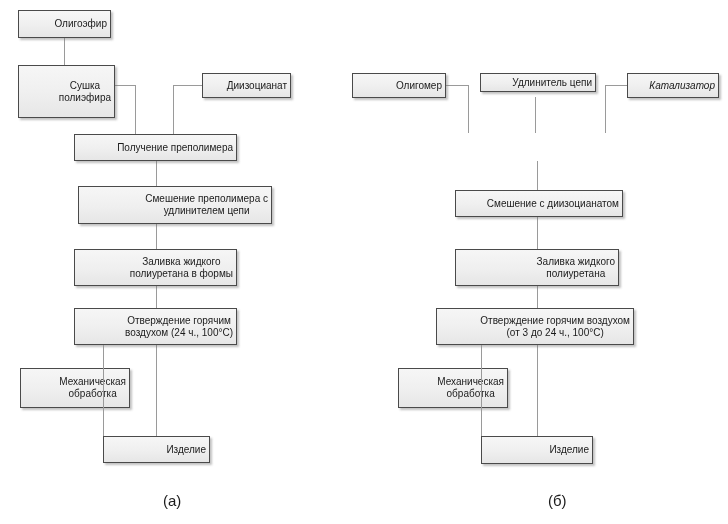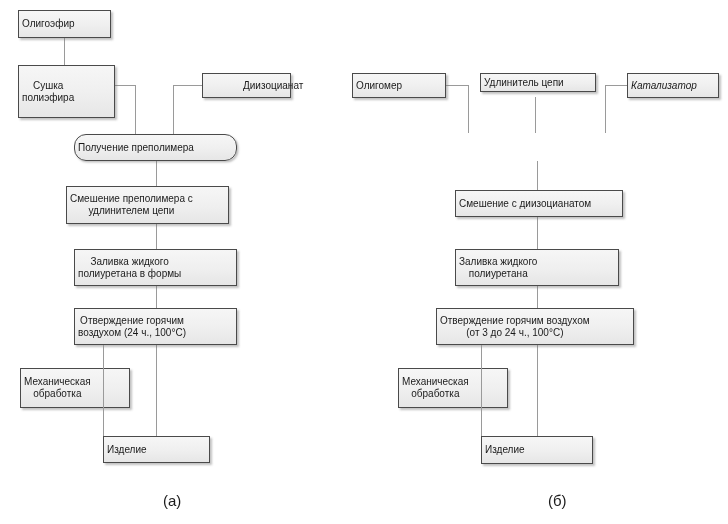--- a/index.html
+++ b/index.html
@@ -4,21 +4,21 @@
 <style>
   html,body{margin:0;padding:0;background:#ffffff;}
   body{width:728px;height:524px;overflow:hidden;
        font-family:"Liberation Sans","DejaVu Sans",sans-serif;}
   #canvas{position:relative;width:728px;height:524px;background:#fff;}
 
   .box{position:absolute;box-sizing:border-box;
        border:1px solid #4a4a4a;
        background:linear-gradient(to bottom,#f6f6f6 0%,#efefef 55%,#e6e6e6 100%);
        box-shadow:1.5px 1.5px 2px rgba(120,120,120,0.45);
-       display:flex;align-items:center;justify-content:flex-start;
+       display:flex;align-items:center;justify-content:flex-end;
        text-align:center;color:#1a1a1a;font-size:10px;line-height:12px;
        z-index:3;padding:1px 3px;}
   .box span{display:block;white-space:pre-line;}
 
   .line{position:absolute;background:#9a9a9a;z-index:1;}
   .vline{width:1px;}
   .hline{height:1px;}
   .line.over{z-index:5;background:#9a9a9a;}
 
   .caption{position:absolute;font-size:15px;color:#1b1b1b;z-index:4;
@@ -50,25 +50,25 @@
 
   <div class="box" style="left:18px;top:65px;width:97px;height:53px;">
     <span>Сушка
 полиэфира</span>
   </div>
 
   <div class="box" style="left:202px;top:73px;width:89px;height:25px;padding-left:40px;">
     <span>Диизоцианат</span>
   </div>
 
-  <div class="box" style="left:74px;top:134px;width:163px;height:27px;border-radius:12px;">
+  <div class="box" style="left:74px;top:134px;width:163px;height:27px;">
     <span>Получение преполимера</span>
   </div>
 
-  <div class="box" style="left:66px;top:186px;width:163px;height:38px;">
+  <div class="box" style="left:78px;top:186px;width:194px;height:38px;">
     <span>Смешение преполимера с
 удлинителем цепи</span>
   </div>
 
   <div class="box" style="left:74px;top:249px;width:163px;height:37px;">
     <span>Заливка жидкого
 полиуретана в формы</span>
   </div>
 
   <div class="box" style="left:74px;top:308px;width:163px;height:37px;">

